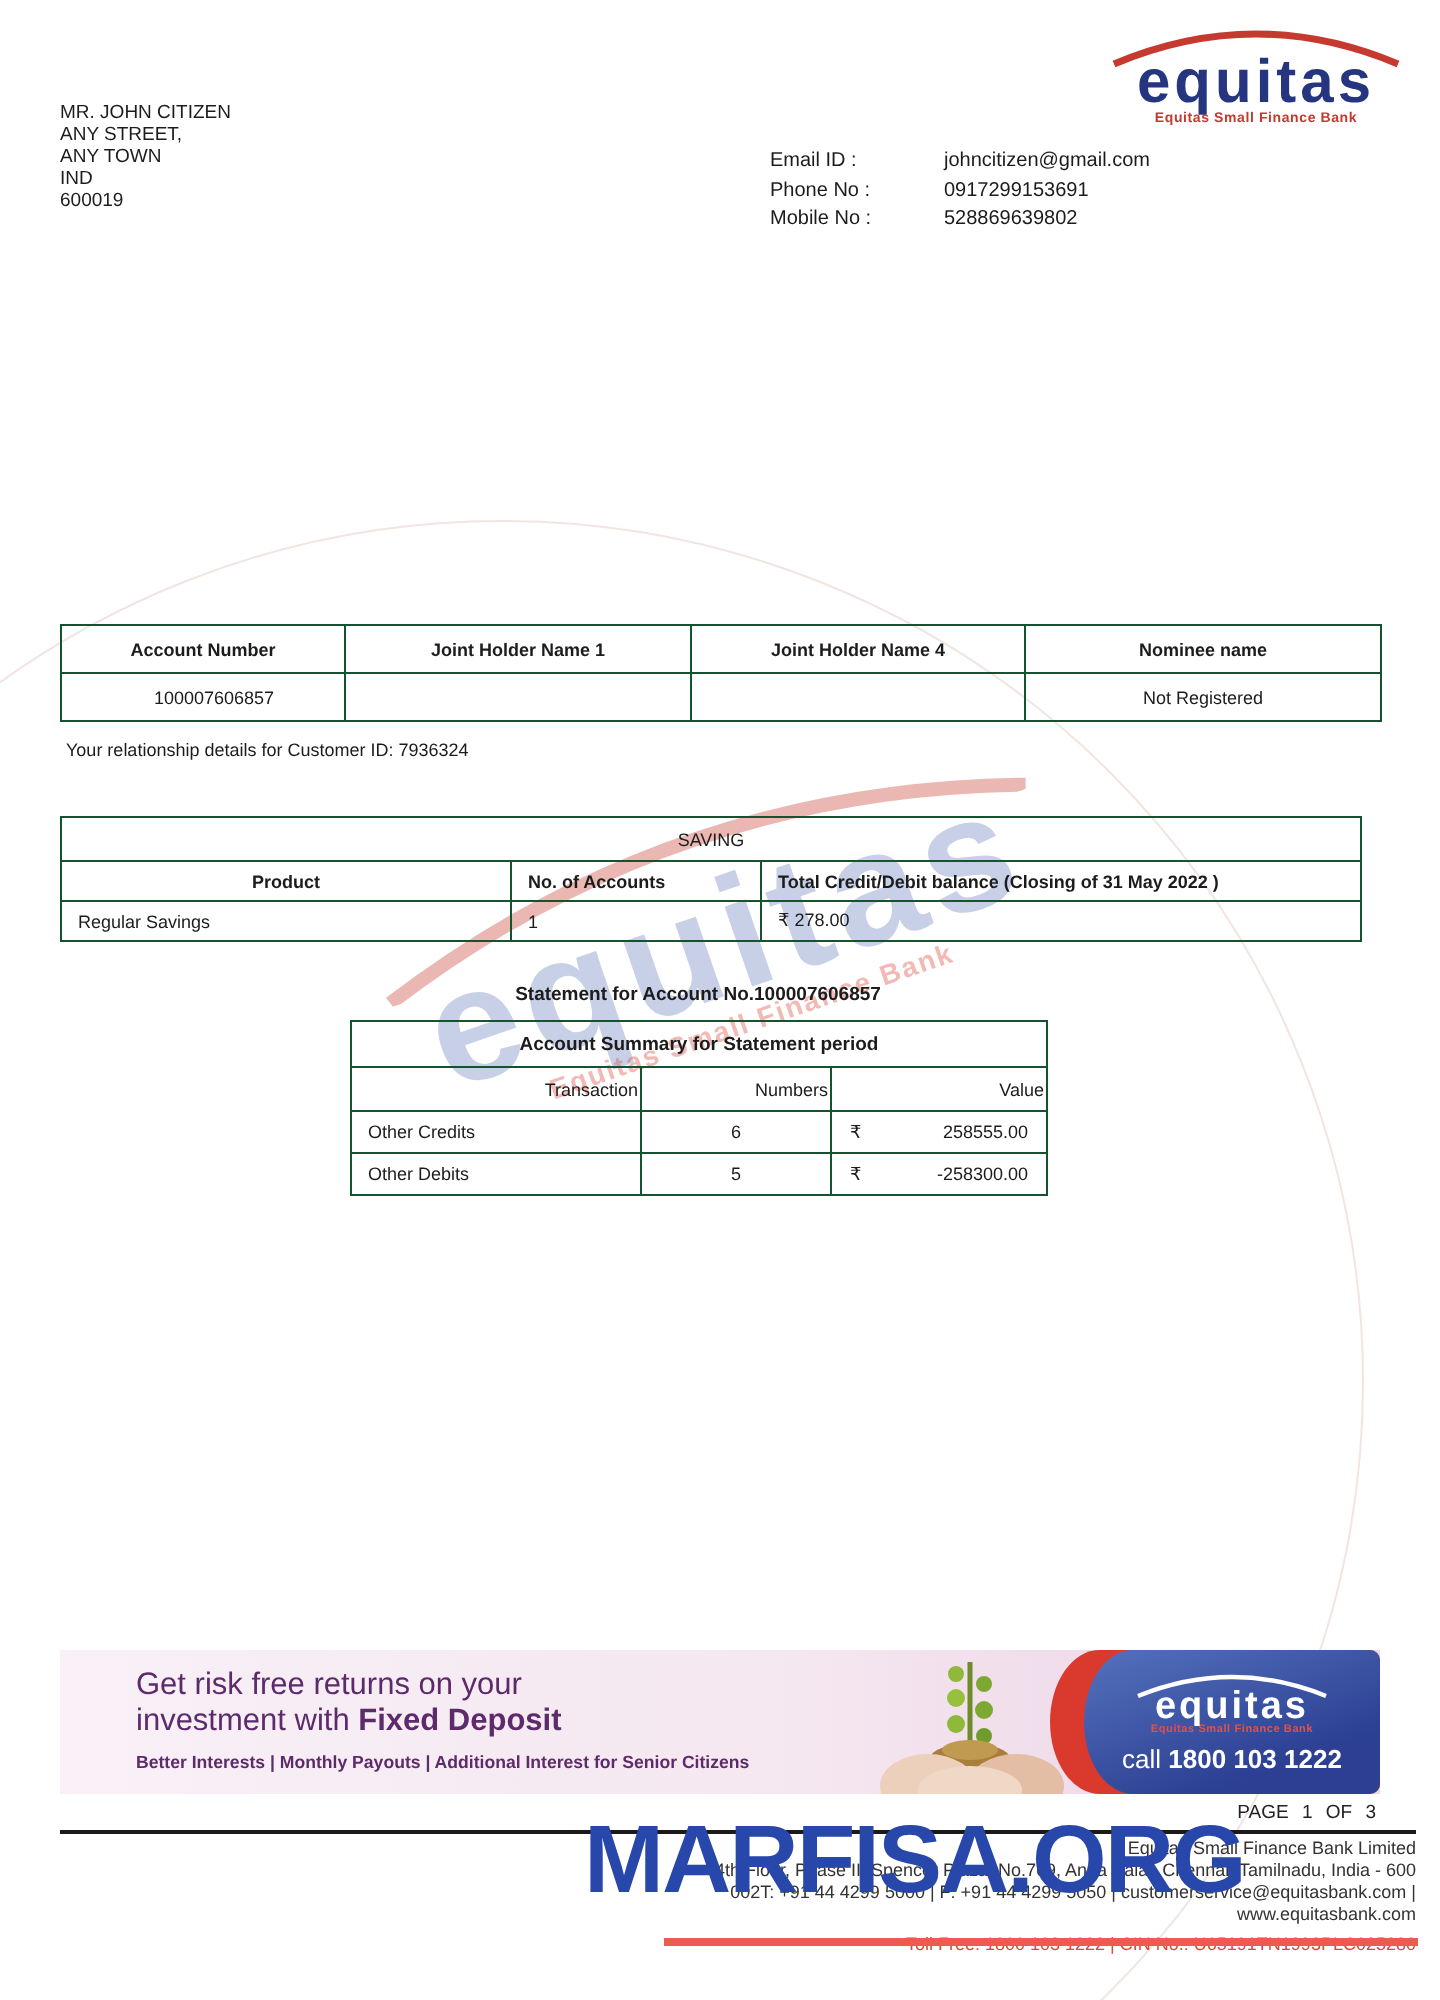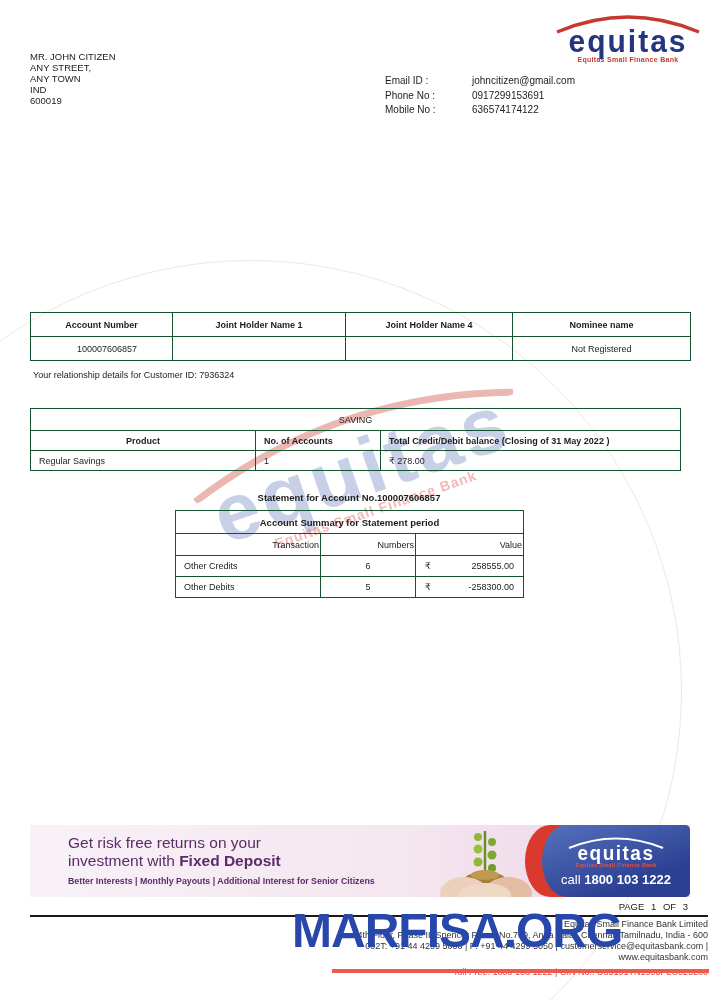--- a/index.html
+++ b/index.html
@@ -132,21 +132,21 @@
     <div class="contact-row">
       <span class="contact-label">Email ID :</span>
       <span>johncitizen@gmail.com</span>
     </div>
     <div class="contact-row">
       <span class="contact-label">Phone No :</span>
       <span>0917299153691</span>
     </div>
     <div class="contact-row">
       <span class="contact-label">Mobile No :</span>
-      <span>636574174122</span>
+      <span>528869639802</span>
     </div>
   </div>
 
   <div class="center-watermark">
     <svg width="360" height="40" viewBox="0 0 360 40" style="margin-bottom:-18px">
       <path d="M12 38 Q180 -18 348 38" fill="none" stroke="rgba(205,75,62,0.40)" stroke-width="7"></path>
     </svg>
     <div class="wm-text">equitas</div>
     <div class="wm-tagline">Equitas Small Finance Bank</div>
   </div>

